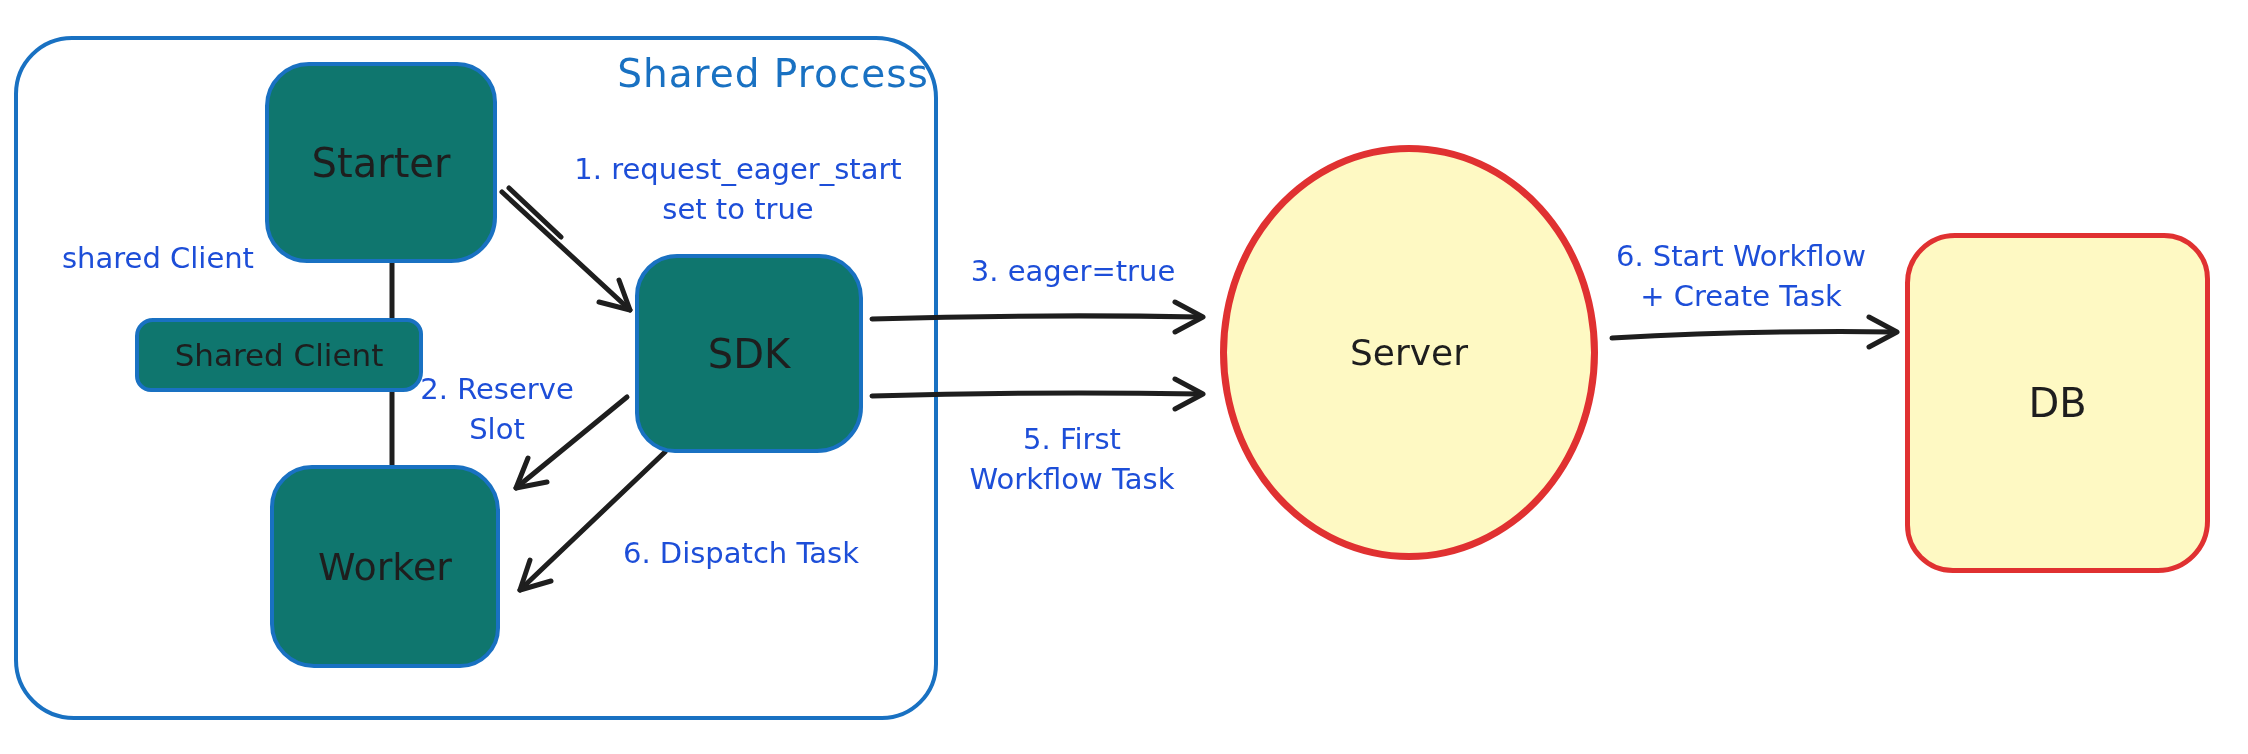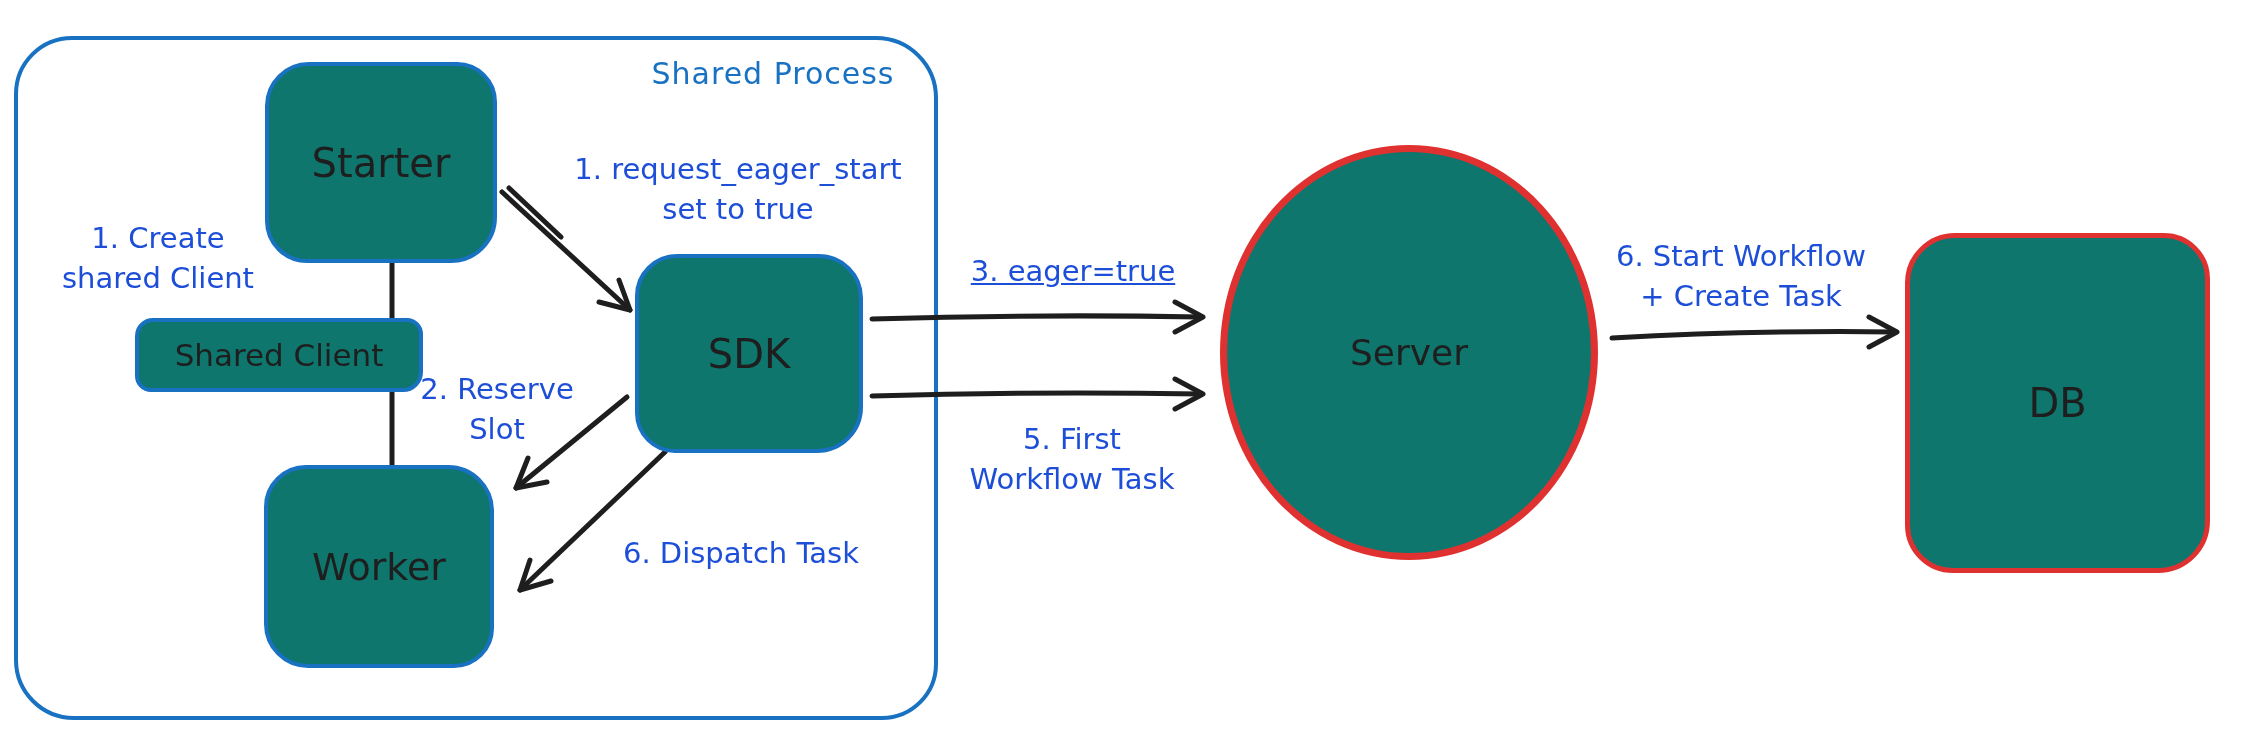--- a/index.html
+++ b/index.html
@@ -24,63 +24,63 @@
     border: 4px solid #1971c2;
     border-radius: 58px 62px 56px 60px;
     background: transparent;
     box-sizing: border-box;
   }
   .group-label {
     position: absolute;
     left: 773px; top: 73px;
     transform: translate(-50%,-50%);
     color: #1971c2;
-    font-size: 30px;
+    font-size: 39px;
     letter-spacing: 1px;
     white-space: nowrap;
   }
   
   .node {
     position: absolute;
     display: flex;
     align-items: center;
     justify-content: center;
     box-sizing: border-box;
     text-align: center;
     white-space: nowrap;
   }
   .blue-node {
     background: #0f766e;
     border: 4.5px solid #1971c2;
   }
   .red-node {
-    background: #0f766e;
+    background: #fef9c3;
     border: 5px solid #e03131;
   }
   .starter   { left:265px;  top:62px;  width:232px; height:201px; border-radius: 44px 40px 46px 42px; font-size: 40px; }
   .shared-client { left:135px; top:318px; width:288px; height:74px; border-radius: 18px 16px 20px 16px; font-size: 31px; }
-  .worker    { left:264px;  top:465px; width:230px; height:203px; border-radius: 42px 46px 40px 44px; font-size: 38px; }
+  .worker    { left:270px;  top:465px; width:230px; height:203px; border-radius: 42px 46px 40px 44px; font-size: 38px; }
   .sdk       { left:635px;  top:254px; width:228px; height:199px; border-radius: 42px 44px 46px 40px; font-size: 40px; }
   .server    { left:1220px; top:145px; width:378px; height:415px; border-radius: 50%; border-width: 7px; font-size: 36px; }
   .db        { left:1905px; top:192px; width:305px; height:340px; border-radius: 50px 46px 52px 48px; font-size: 40px; margin-top: 41px; }
   
   .ann {
     position: absolute;
     transform: translate(-50%,-50%);
     text-align: center;
     font-size: 29px;
     line-height: 40px;
     white-space: nowrap;
     color: #1d4ed8;
   }
   .ann-create    { left:158px;  top:258px; }
   .ann-request   { left:738px;  top:189px; }
   .ann-reserve   { left:497px;  top:409px; }
   .ann-dispatch  { left:741px;  top:553px; }
-  .ann-eager     { left:1073px; top:271px;text-decoration:underline; }
+  .ann-eager     { left:1073px; top:271px; }
   .ann-first     { left:1072px; top:459px; }
   .ann-startwf   { left:1741px; top:276px; }
   
   #edges {
     position: absolute;
     left: 0; top: 0;
     width: 2248px; height: 754px;
   }
   #edges path, #edges polyline, #edges line {
     stroke: #1e1e1e;
@@ -153,21 +153,20 @@
 
   <div class="node red-node server">
     <span>Server</span>
   </div>
 
   <div class="node red-node db">
     <span>DB</span>
   </div>
 
   <div class="ann ann-create">
-    <div>1. Create</div>
     <div>shared Client</div>
   </div>
 
   <div class="ann ann-request">
     <div>1. request_eager_start</div>
     <div>set to true</div>
   </div>
 
   <div class="ann ann-reserve">
     <div>2. Reserve</div>

